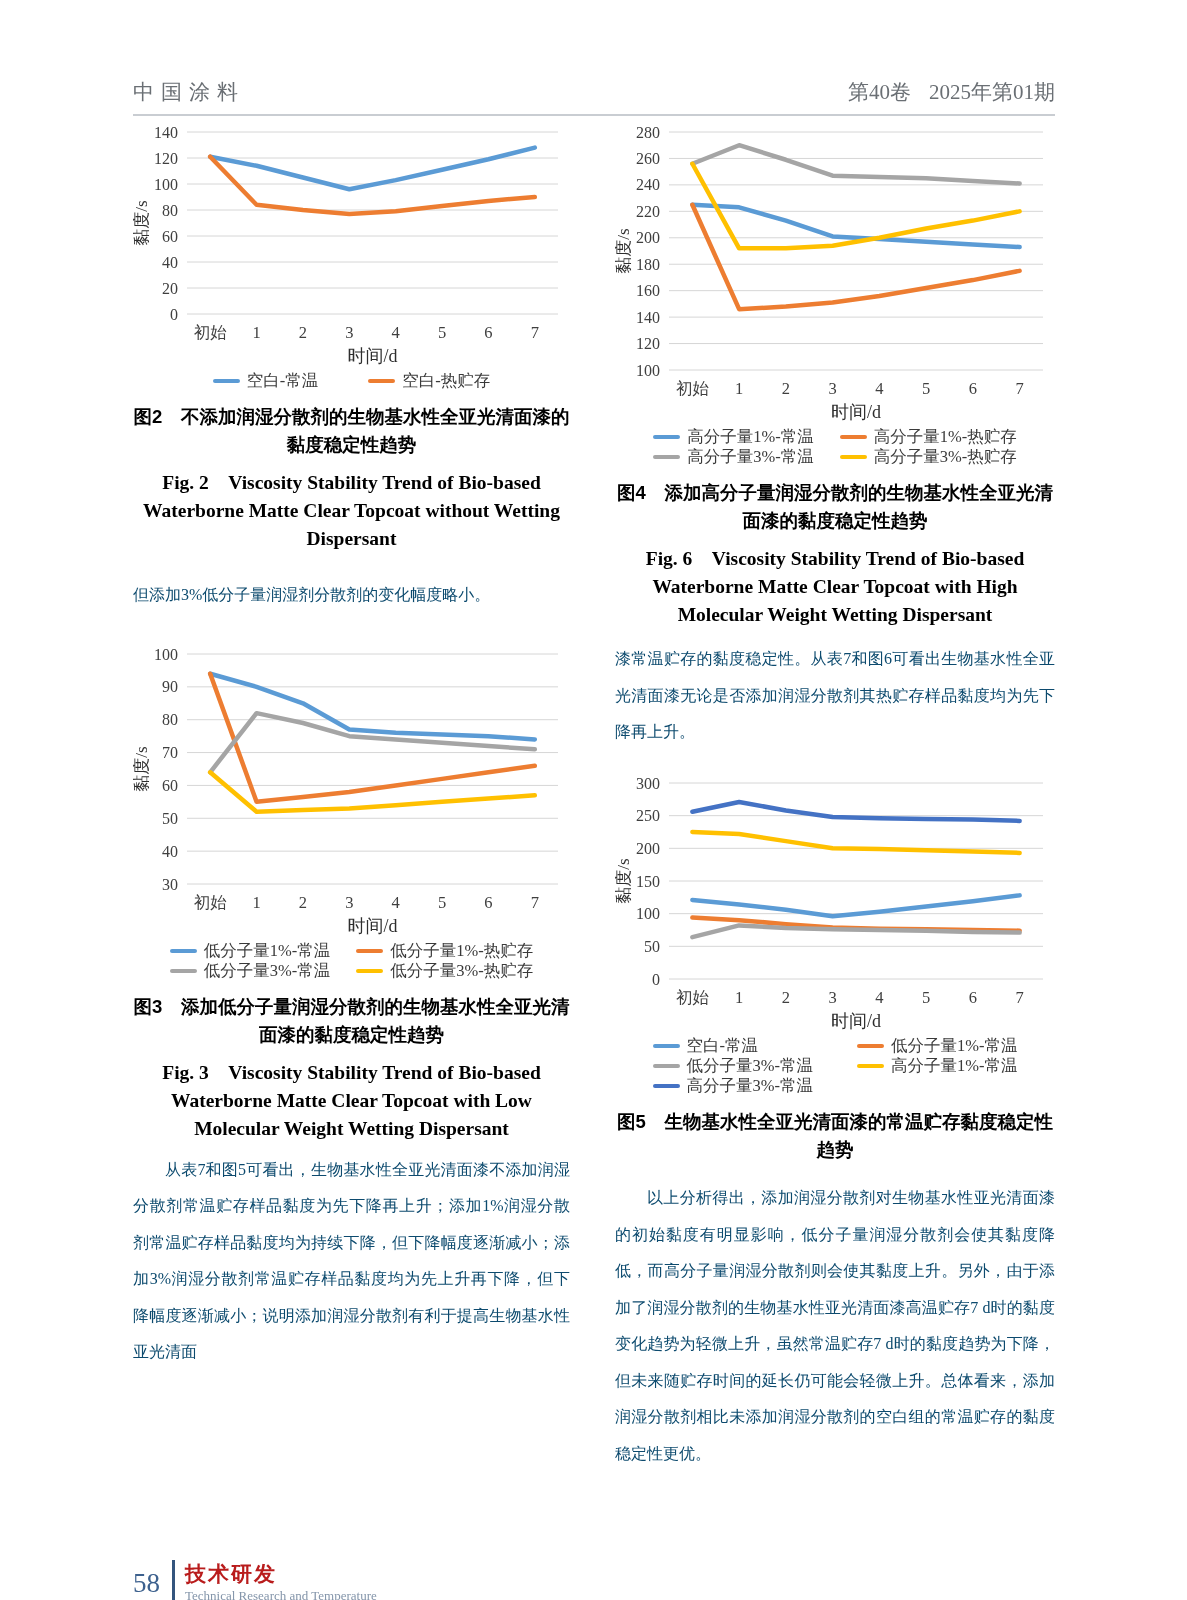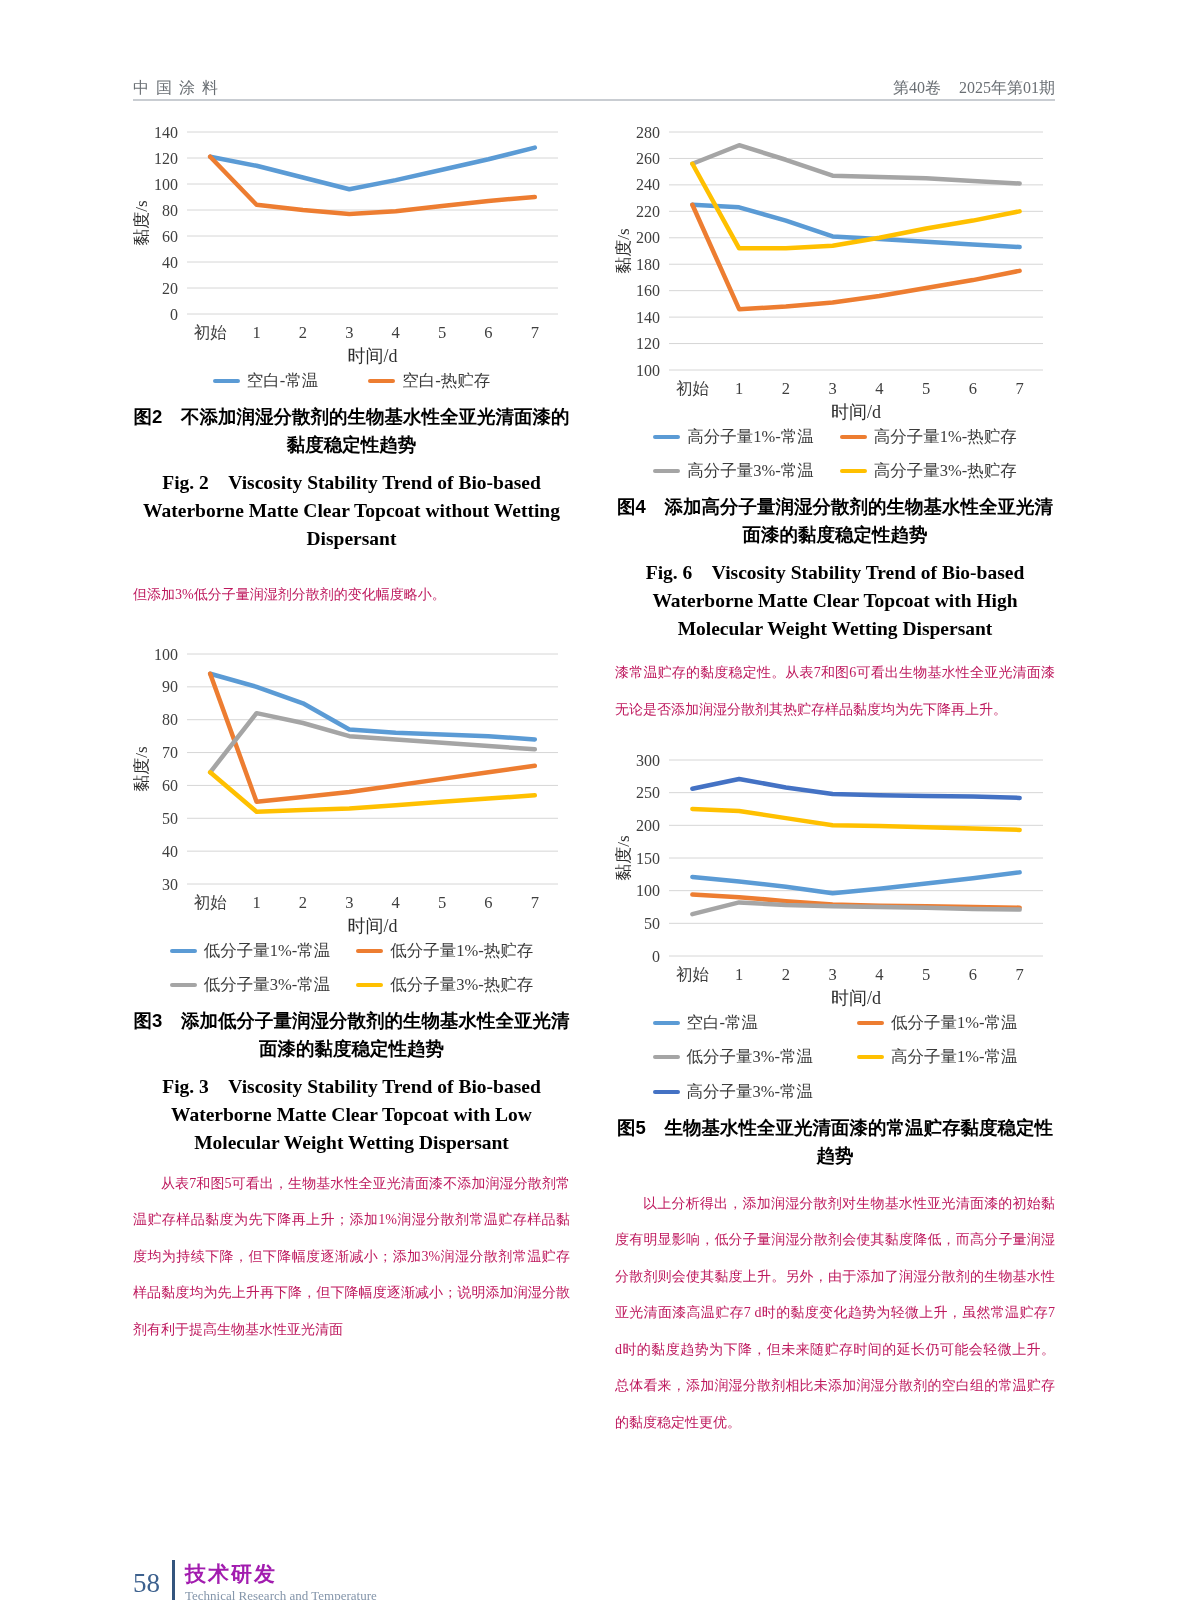--- a/index.html
+++ b/index.html
@@ -9,72 +9,73 @@
     background:#ffffff;
     font-family:"Liberation Serif","DejaVu Serif",serif;
     color:#1c1c1c;
     overflow:hidden;
     margin:0 auto;
   }
   
   .page-header{
     position:absolute;top:78px;left:133px;right:132px;
     display:flex;justify-content:space-between;align-items:flex-end;
+    padding-bottom:8px;
     border-bottom:2px solid #c9cdd2;
-    color:#6a6f74;font-size:16px;
+    color:#6a6f74;font-size:21px;
   }
   .journal-name{letter-spacing:7px;}
   .issue-info span{margin-left:18px;}
   
   .columns{
     position:absolute;top:118px;left:133px;
     display:flex;gap:45px;
   }
   .col{display:block;}
   .col-left{width:437px;}
   .col-right{width:440px;}
   figure{margin:0;padding:0;}
   .fig-block{margin:0 0 4px 0;}
   .chart{line-height:0;}
   
   .legend{
     display:grid;width:max-content;margin:2px auto 0 auto;
-    row-gap:16px;justify-items:start;
+    row-gap:2px;justify-items:start;
     font-size:16.5px;color:#3a3a3a;line-height:1.1;
   }
   .legend-item{display:flex;align-items:center;white-space:nowrap;}
   .legend-swatch{display:inline-block;width:27px;height:4px;border-radius:2px;margin-right:7px;}
   
   .cap-zh{
     font-family:"Liberation Sans","DejaVu Sans",sans-serif;
     font-weight:bold;font-size:18.5px;line-height:28px;
     text-align:center;color:#000;margin-top:13px;
   }
   .cap-en{
     font-weight:bold;font-size:19.5px;line-height:28px;
     text-align:center;color:#000;margin-top:10px;
   }
   
   .body-text{
-    font-size:14px;line-height:36.5px;text-align:justify;
-    margin:9px 0 0 0;color:#be185d;
+    font-size:16px;line-height:36.5px;text-align:justify;
+    margin:9px 0 0 0;color:#0c4a6e;
     text-justify:inter-ideograph;
   }
   .indent{text-indent:2em;}
   .mt-lg{margin-top:24px;}
   
   .page-footer{
     position:absolute;left:133px;top:1560px;
     display:flex;align-items:center;
   }
   .page-number{font-size:27px;color:#3d618e;line-height:1;}
   .footer-bar{width:3px;height:46px;background:#34557e;margin:0 10px 0 12px;}
   .footer-section-zh{
     font-family:"Liberation Sans","DejaVu Sans",sans-serif;
-    font-weight:bold;font-size:21px;color:#a21caf;letter-spacing:2px;line-height:1.15;
+    font-weight:bold;font-size:21px;color:#b91c1c;letter-spacing:2px;line-height:1.15;
   }
   .footer-section-en{font-size:13px;color:#8495aa;margin-top:2px;}
 </style>
 </head>
 <body>
 
 <div class="page">
 
   <header class="page-header">
     <span class="journal-name">中国涂料</span>

